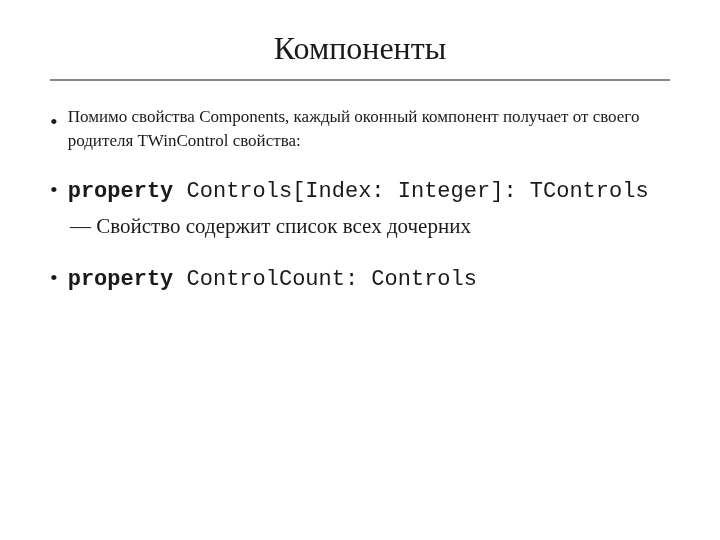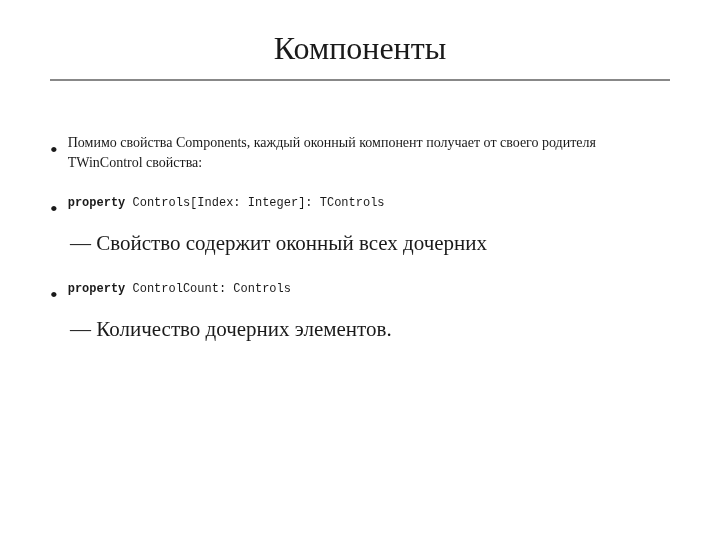--- a/index.html
+++ b/index.html
@@ -17,21 +17,20 @@
       color: #1a1a1a;
       overflow: hidden;
     }
 
     .slide {
       width: 720px;
       height: 540px;
       padding: 30px 50px 30px 50px;
       display: flex;
       flex-direction: column;
-      gap: 28px;
     }
 
     .title {
       text-align: center;
       font-size: 32px;
       font-weight: normal;
       font-family: 'Times New Roman', Times, serif;
       color: #1a1a1a;
       padding-bottom: 12px;
       border-bottom: 2px solid #888888;
@@ -58,28 +57,28 @@
     }
 
     .bullet-dot {
       font-size: 22px;
       line-height: 1.4;
       flex-shrink: 0;
       margin-top: 2px;
     }
 
     .bullet-text {
-      font-size: 14px;
+      font-size: 17px;
       line-height: 1.4;
       font-family: 'Times New Roman', Times, serif;
     }
 
     .code-line {
       font-family: 'Courier New', Courier, monospace;
-      font-size: 12px;
+      font-size: 22px;
       line-height: 1.5;
       margin-top: 2px;
     }
 
     .code-keyword {
       font-weight: bold;
       font-family: 'Courier New', Courier, monospace;
     }
 
     .code-normal {
@@ -115,30 +114,27 @@
     </div>
 
     <div class="bullet-block">
       <div class="bullet-row">
         <span class="bullet-dot">•</span>
         <span class="code-line">
           <span class="code-keyword">property</span><span class="code-normal"> Controls[Index: Integer]: TControls</span>
         </span>
       </div>
       <div class="sub-description">
-        <span>— Свойство содержит оконный всех дочерних</span><br>
+        <span>— Свойство содержит список всех дочерних</span><br>
       </div>
     </div>
 
     <div class="bullet-block">
       <div class="bullet-row">
         <span class="bullet-dot">•</span>
         <span class="code-line">
           <span class="code-keyword">property</span><span class="code-normal"> ControlCount: Controls</span>
         </span>
       </div>
-      <div class="sub-description">
-        <span>— Количество дочерних элементов.</span>
-      </div>
     </div>
 
   </div>
 </div>
 
 </body></html>

